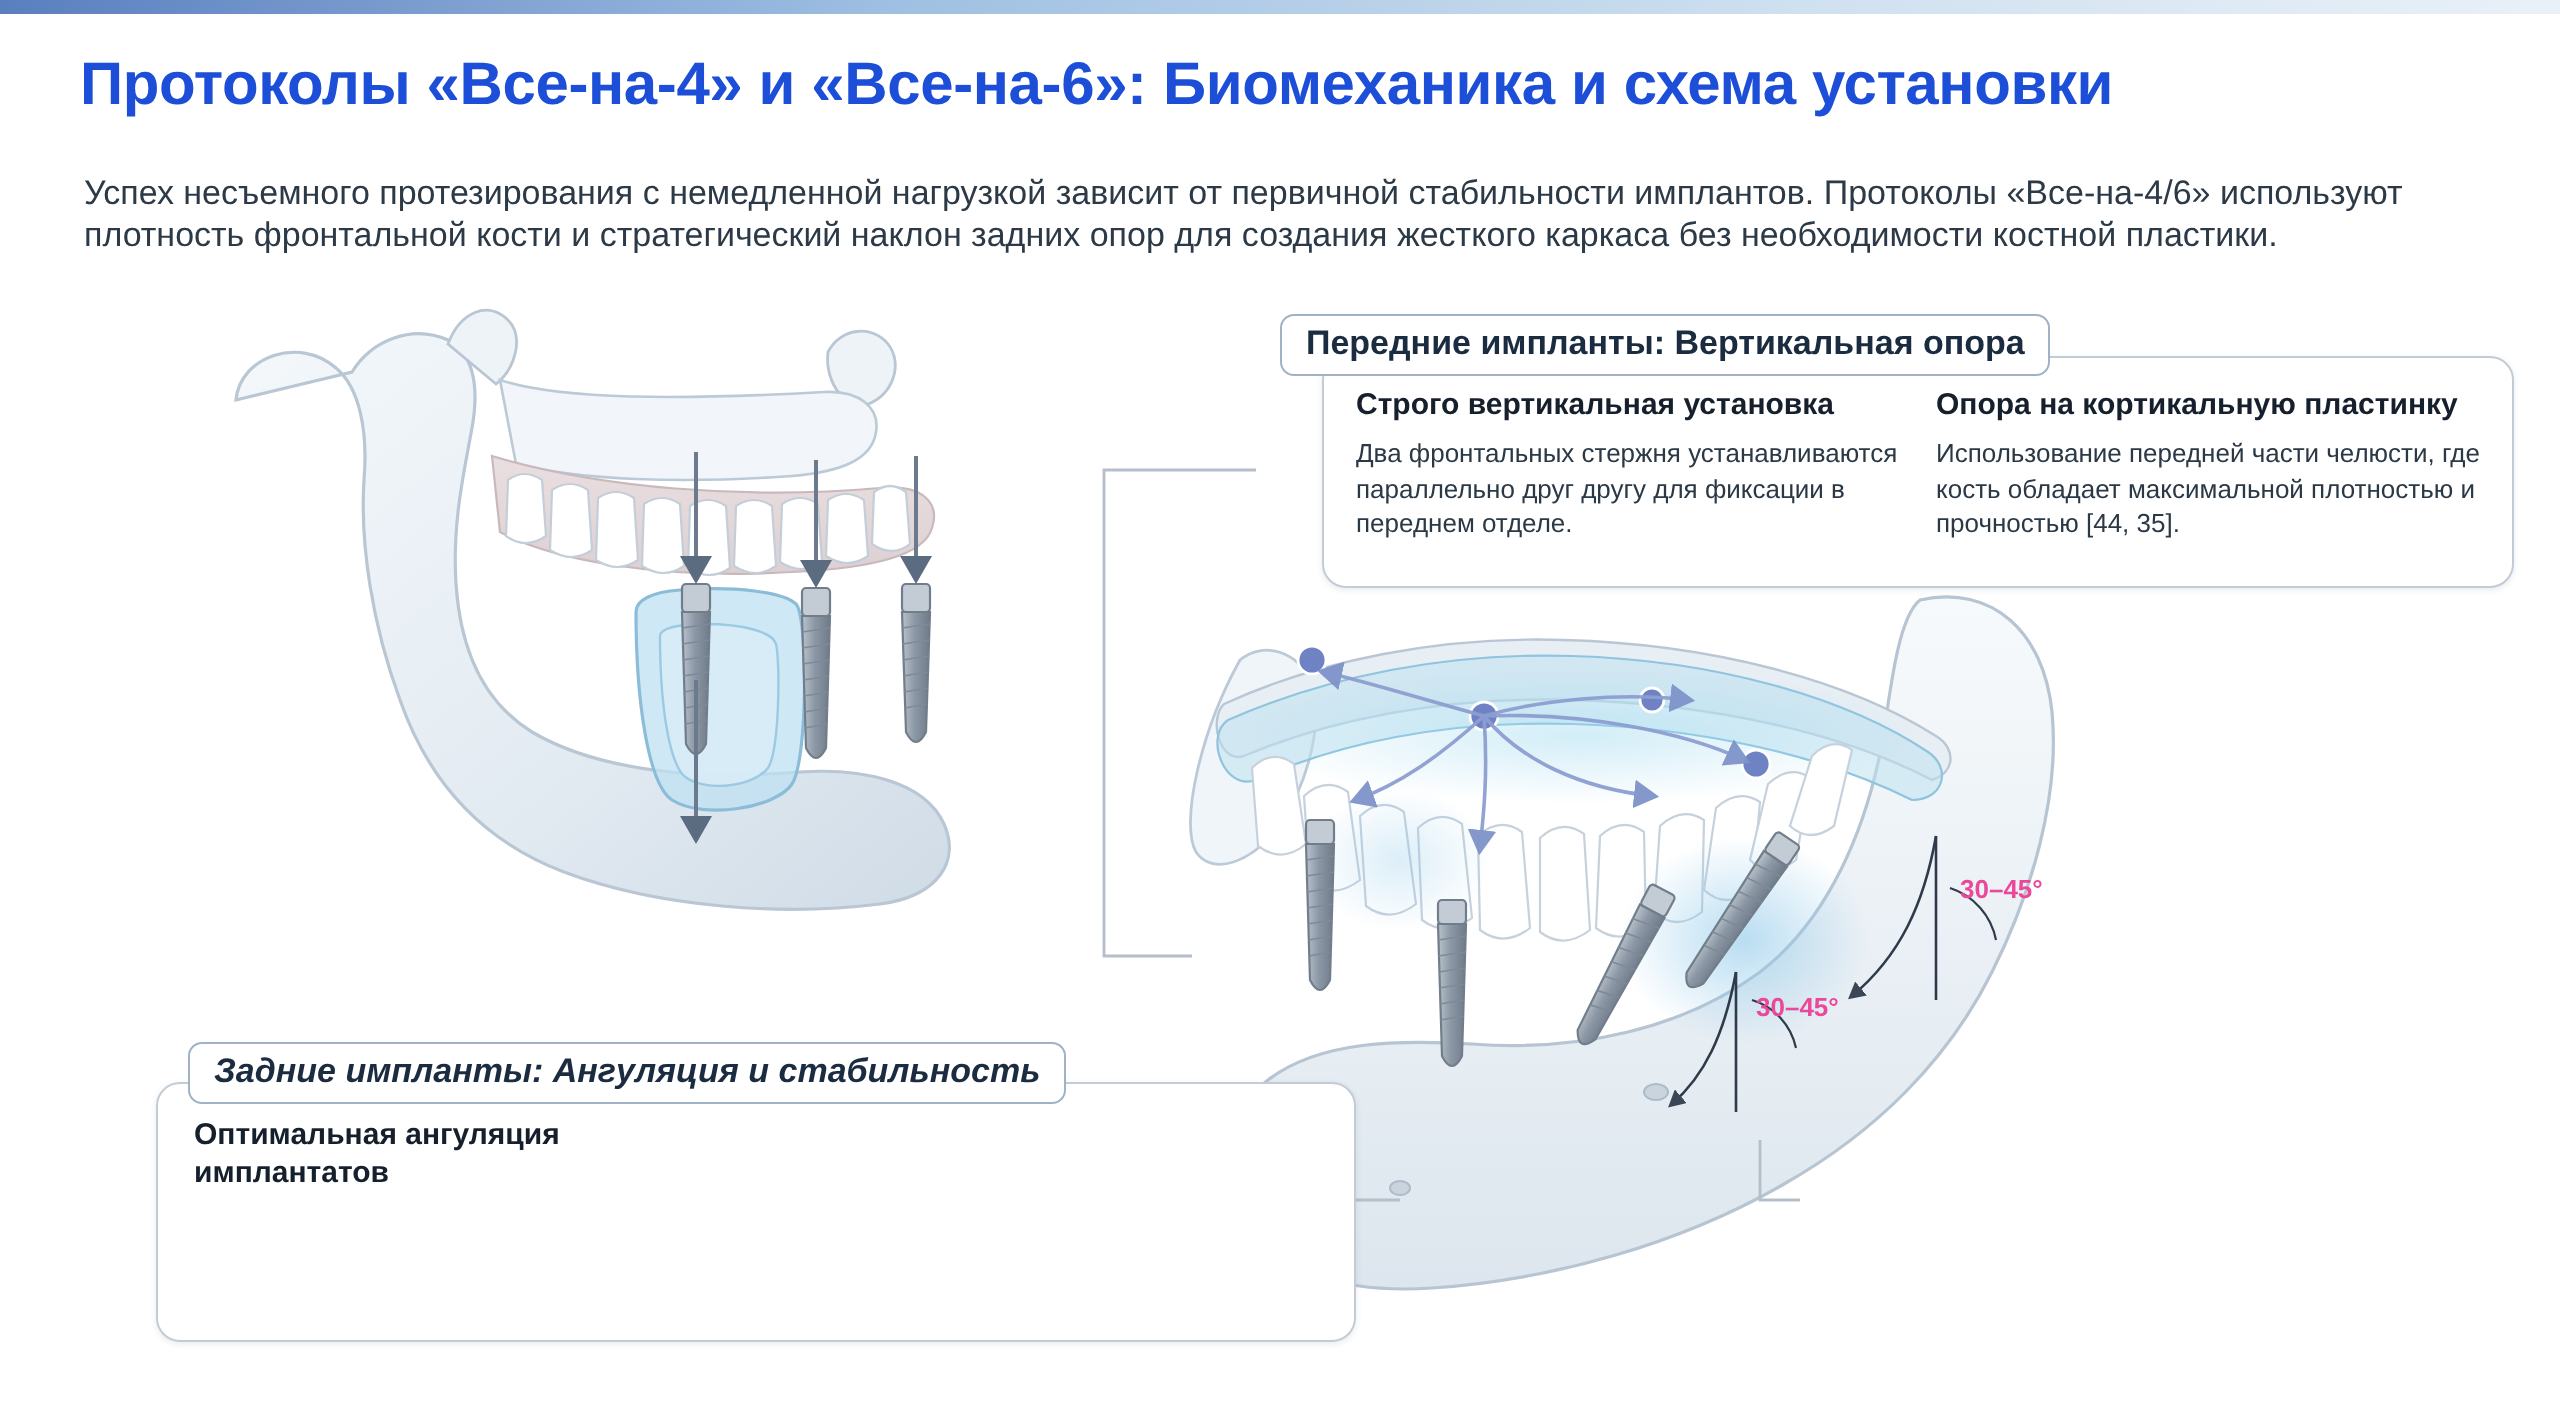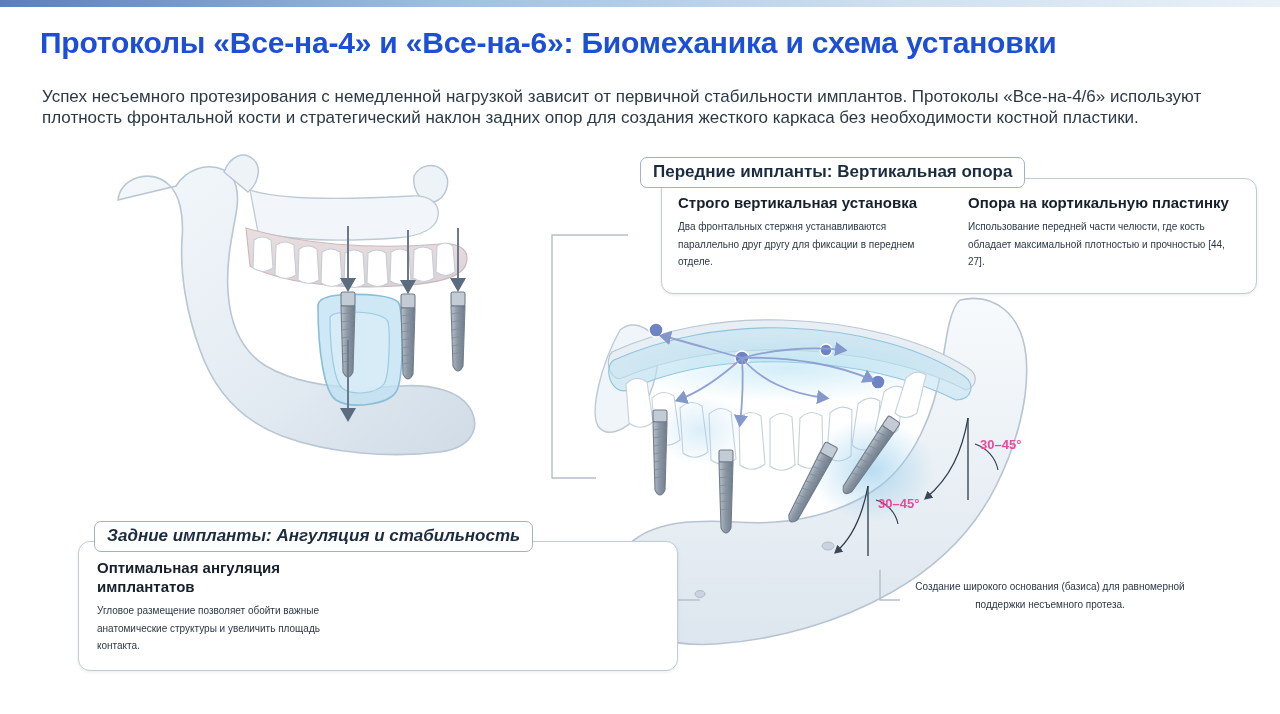--- a/index.html
+++ b/index.html
@@ -70,21 +70,21 @@
     white-space: nowrap;
   }
   .col-head {
     font-size: 15px;
     font-weight: bold;
     color: #16202c;
     line-height: 19px;
     margin-bottom: 6px;
   }
   .col-body {
-    font-size: 10px;
+    font-size: 13px;
     line-height: 17.5px;
     color: #2b3845;
   }
 
   
   #panel-anterior {
     left: 630px; top: 178px;
     width: 594px; height: 114px;
     padding: 0;
     margin-left: 31px;
@@ -399,31 +399,29 @@
 <div class="angle-label" id="angle-2">30–45°</div>
 
 <div class="panel" id="panel-anterior">
   <div class="cols">
     <div>
       <div class="col-head">Строго вертикальная установка</div>
       <div class="col-body">Два фронтальных стержня устанавливаются параллельно друг другу для фиксации в переднем отделе.</div>
     </div>
     <div>
       <div class="col-head">Опора на кортикальную пластинку</div>
-      <div class="col-body">Использование передней части челюсти, где кость обладает максимальной плотностью и прочностью [44, 27].</div>
+      <div class="col-body">Использование передней части челюсти, где кость обладает максимальной плотностью и прочностью [44, 35].</div>
     </div>
   </div>
 </div>
 <div class="panel-tag" id="tag-anterior">Передние импланты: Вертикальная опора</div>
 
 <div class="panel" id="panel-posterior">
   <div class="cols">
     <div>
       <div class="col-head">Оптимальная ангуляция имплантатов</div>
-      <div class="col-body">Угловое размещение позволяет обойти важные анатомические структуры и увеличить площадь контакта.</div>
     </div>
   </div>
 </div>
 <div class="panel-tag" id="tag-posterior">Задние импланты: Ангуляция и стабильность</div>
 
 <div id="block-load">
-  <div class="col-body">Создание широкого основания (базиса) для равномерной поддержки несъемного протеза.</div>
 </div>
 
 </body></html>

